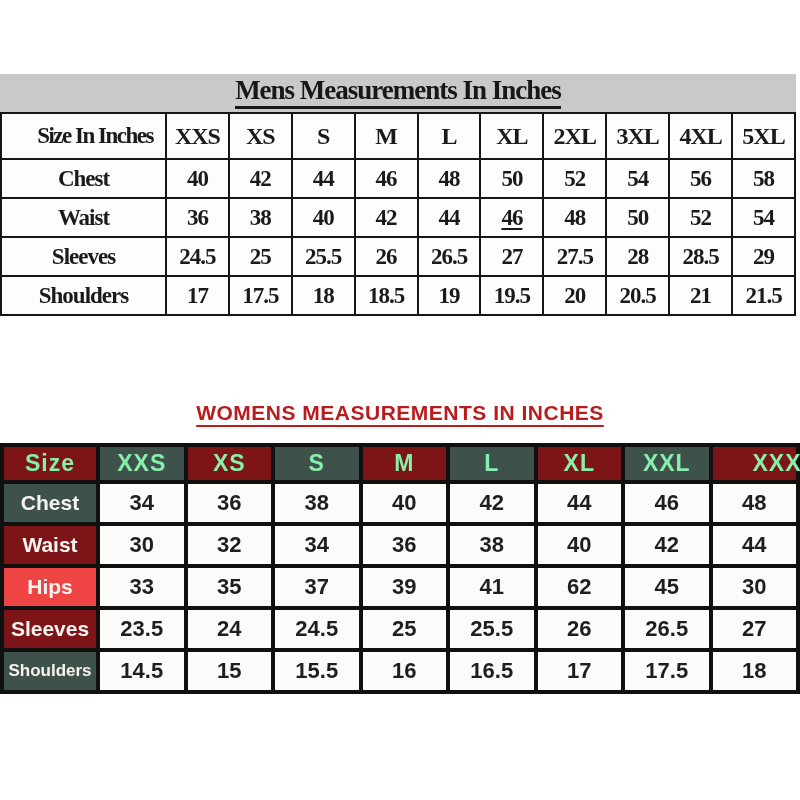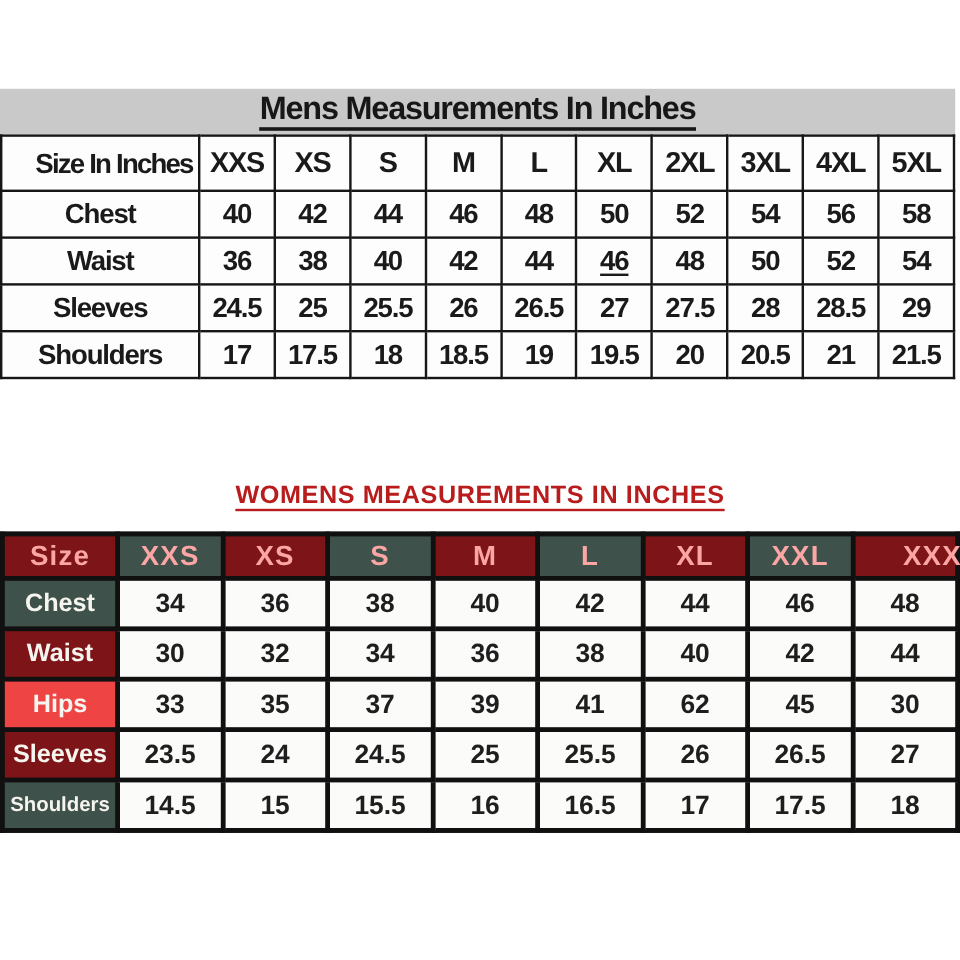--- a/index.html
+++ b/index.html
@@ -1,41 +1,41 @@
 <!DOCTYPE html>
 <html><head>
 <meta charset="utf-8">
 <style>
   html,body{margin:0;padding:0;background:#ffffff;}
   body{width:800px;height:800px;font-family:"Liberation Sans",sans-serif;overflow:hidden;}
   .page{position:relative;width:800px;height:800px;background:#ffffff;}
 
   
-  .mens-section{position:absolute;top:74px;left:0;width:796px;}
+  .mens-section{position:absolute;top:74px;left:0;width:796px;font-family:Liberation Serif, serif;}
   .mens-title-band{height:38px;background:#c9c9c9;display:flex;align-items:center;justify-content:center;}
   .mens-title{font-size:27px;font-weight:700;letter-spacing:-1px;color:#171717;line-height:1;
               border-bottom:3px solid #171717;padding-bottom:2px;white-space:nowrap;}
   .mens-table{width:100%;border-collapse:collapse;table-layout:fixed;background:#fdfdfd;}
   .mens-table th,.mens-table td{border:2px solid #161616;text-align:center;vertical-align:middle;
               color:#1a1a1a;white-space:nowrap;padding:0;}
   .mens-table thead th{height:44px;font-size:24px;font-weight:700;letter-spacing:-1px;}
   .mens-table thead th:first-child{width:140px;font-size:23px;letter-spacing:-1.5px;padding-left:23px;}
   .mens-table tbody th{font-size:23px;font-weight:700;letter-spacing:-1px;background:#fdfdfd;}
   .mens-table tbody td{height:37px;font-size:23px;font-weight:700;letter-spacing:-1px;}
   .artifact-underline{text-decoration:underline;text-decoration-thickness:2px;text-underline-offset:3px;}
 
   
   .womens-title{position:absolute;top:401px;left:0;width:800px;margin:0;text-align:center;
               font-size:21px;font-weight:700;letter-spacing:0.5px;color:#b91c1c;
               text-decoration:underline;text-decoration-thickness:2px;text-underline-offset:5px;}
   .womens-section{position:absolute;top:443px;left:0;width:800px;}
   .womens-table{width:800px;border-collapse:collapse;table-layout:fixed;background:#101010;}
   .womens-table th,.womens-table td{border:4px solid #101010;text-align:center;vertical-align:middle;
               padding:0;white-space:nowrap;}
-  .womens-table thead th{height:33px;font-size:23px;font-weight:700;color:#fca5a5;letter-spacing:1px;}
+  .womens-table thead th{height:33px;font-size:23px;font-weight:700;color:#86efac;letter-spacing:1px;}
   .womens-table thead th:first-child{width:92px;}
   .womens-table tbody th{font-size:21px;font-weight:700;color:#f6f4ef;}
   .womens-table tbody th.small-label{font-size:17px;}
   .womens-table tbody td{height:38px;background:#fbfbfa;color:#1e1e1e;font-size:22px;font-weight:700;}
 </style>
 </head>
 <body>
 
 <div class="page">
 

